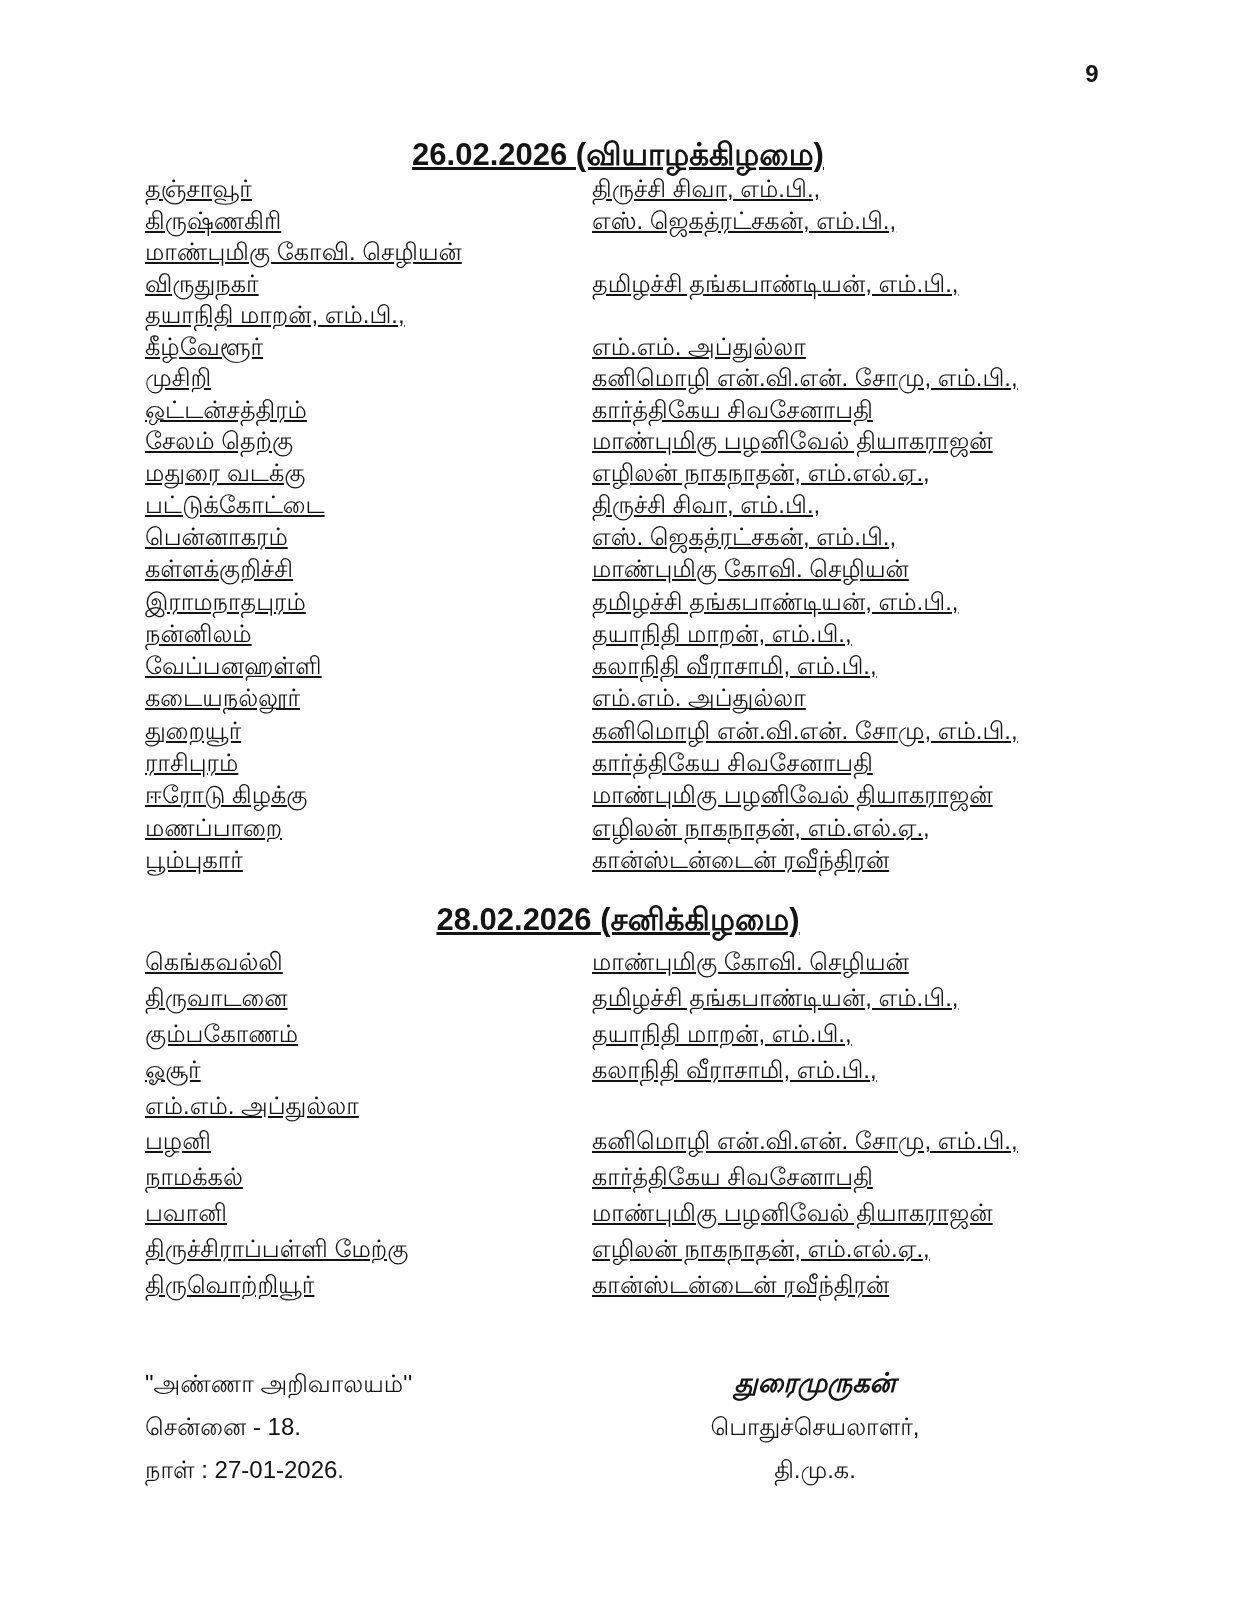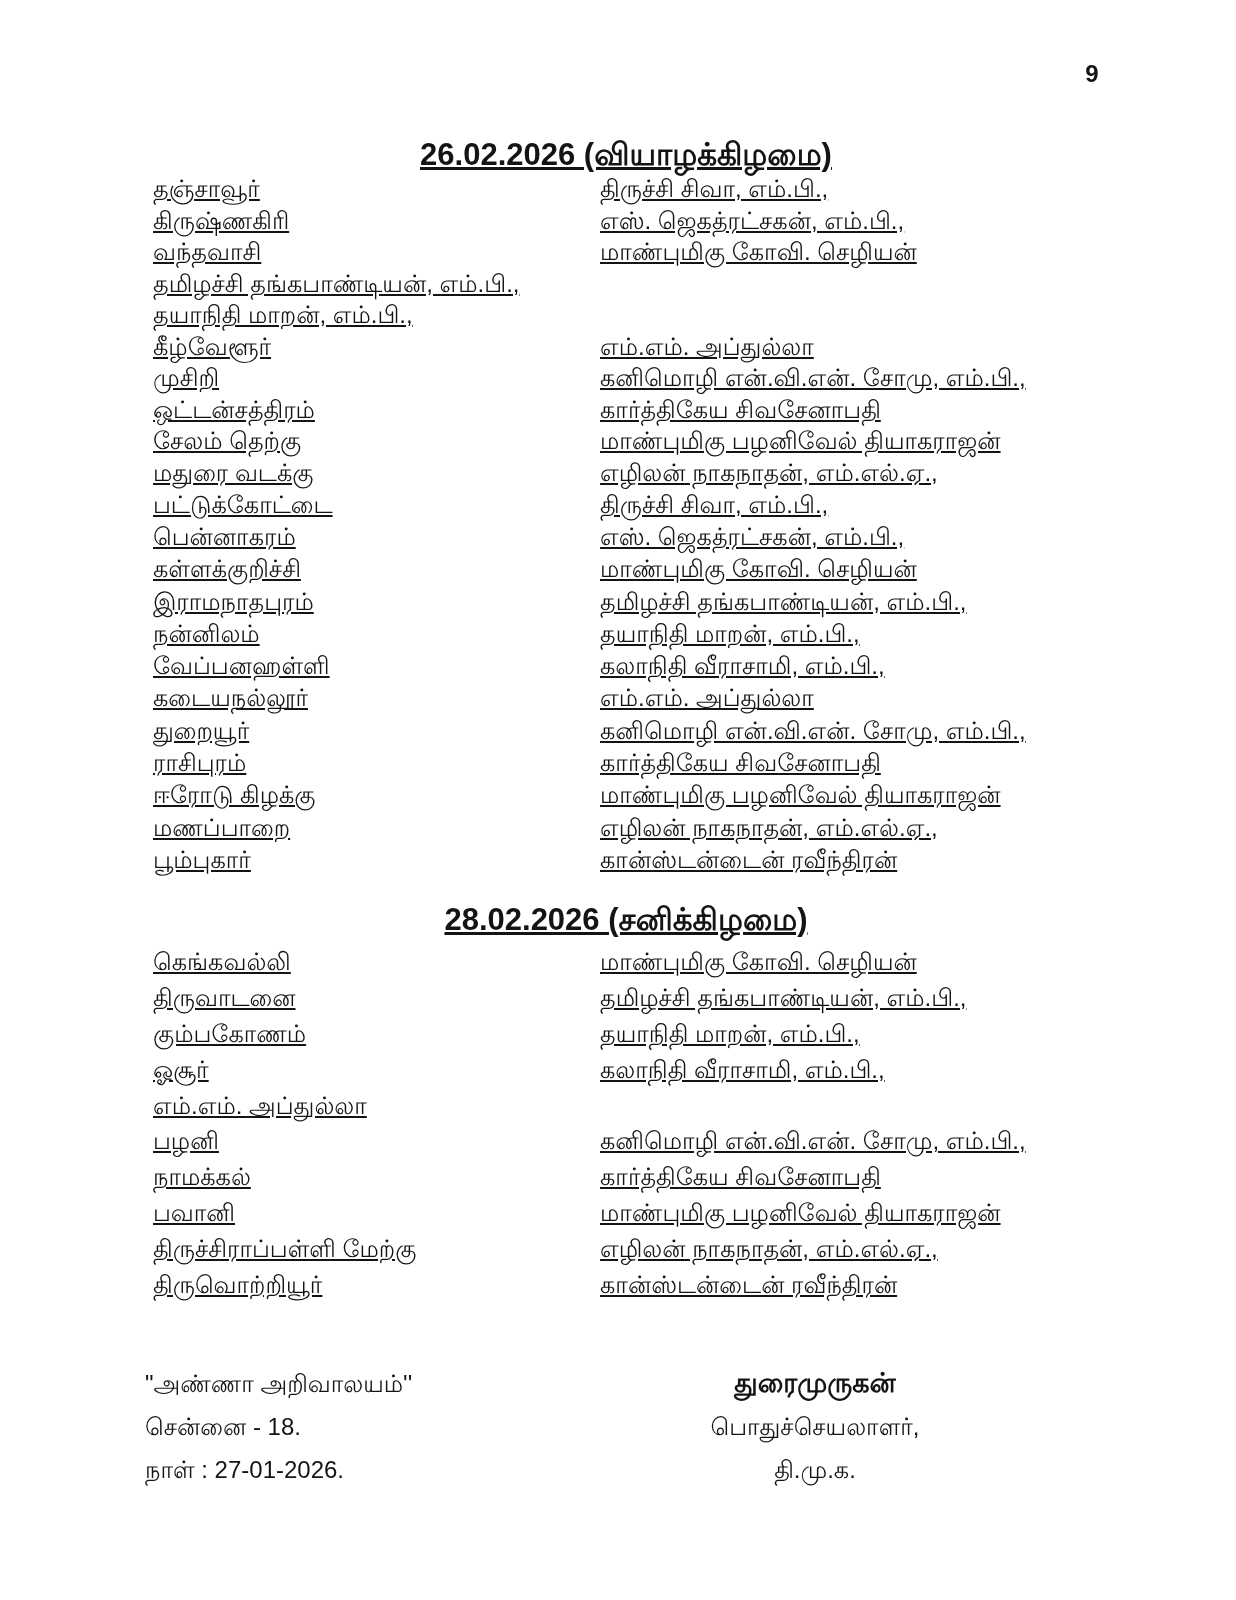--- a/index.html
+++ b/index.html
@@ -20,21 +20,20 @@
     width: 60px;
     text-align: center;
     font-size: 24px;
     font-weight: 700;
   }
   .content {
     position: absolute;
     left: 145px;
     top: 135px;
     width: 946px;
-    margin-left: 8px;
   }
   .section-heading {
     text-align: center;
     font-size: 31px;
     font-weight: 700;
     text-decoration: underline;
     line-height: 40px;
     white-space: nowrap;
   }
   .rows { margin: 0; text-decoration: underline; }
@@ -66,21 +65,21 @@
     font-size: 24px;
   }
   .footer-left .fline { line-height: 43px; height: 43px; white-space: nowrap; }
   .footer-right {
     position: absolute;
     left: 640px;
     top: 0;
     width: 350px;
     text-align: center;
   }
-  .footer-right .sig-name { font-size: 27px; font-weight: 700; line-height: 43px; height: 43px; white-space: nowrap; }
+  .footer-right .sig-name { font-size: 27px; font-weight: 700; line-height: 43px; height: 43px; white-space: nowrap; font-style: italic; }
   .footer-right .sig-title, .footer-right .sig-party { font-size: 24px; line-height: 43px; height: 43px; white-space: nowrap; text-align: center; }
 </style>
 </head>
 <body>
 
 <div class="page">
 
   <div class="page-number">9</div>
 
   <div class="content" id="sections">
@@ -89,24 +88,24 @@
         <div class="rows">
           <div class="row">
             <div class="place">தஞ்சாவூர்</div>
             <div class="person">திருச்சி சிவா, எம்.பி.,</div>
           </div>
           <div class="row">
             <div class="place">கிருஷ்ணகிரி</div>
             <div class="person">எஸ். ஜெகத்ரட்சகன், எம்.பி.,</div>
           </div>
           <div class="row">
-            <div class="place">வந்தவாசி</div>
             <div class="person">மாண்புமிகு கோவி. செழியன்</div>
           </div>
           <div class="row">
+            <div class="place">விருதுநகர்</div>
             <div class="person">தமிழச்சி தங்கபாண்டியன், எம்.பி.,</div>
           </div>
           <div class="row">
             <div class="person">தயாநிதி மாறன், எம்.பி.,</div>
           </div>
           <div class="row">
             <div class="place">கீழ்வேளூர்</div>
             <div class="person">எம்.எம். அப்துல்லா</div>
           </div>
           <div class="row">

